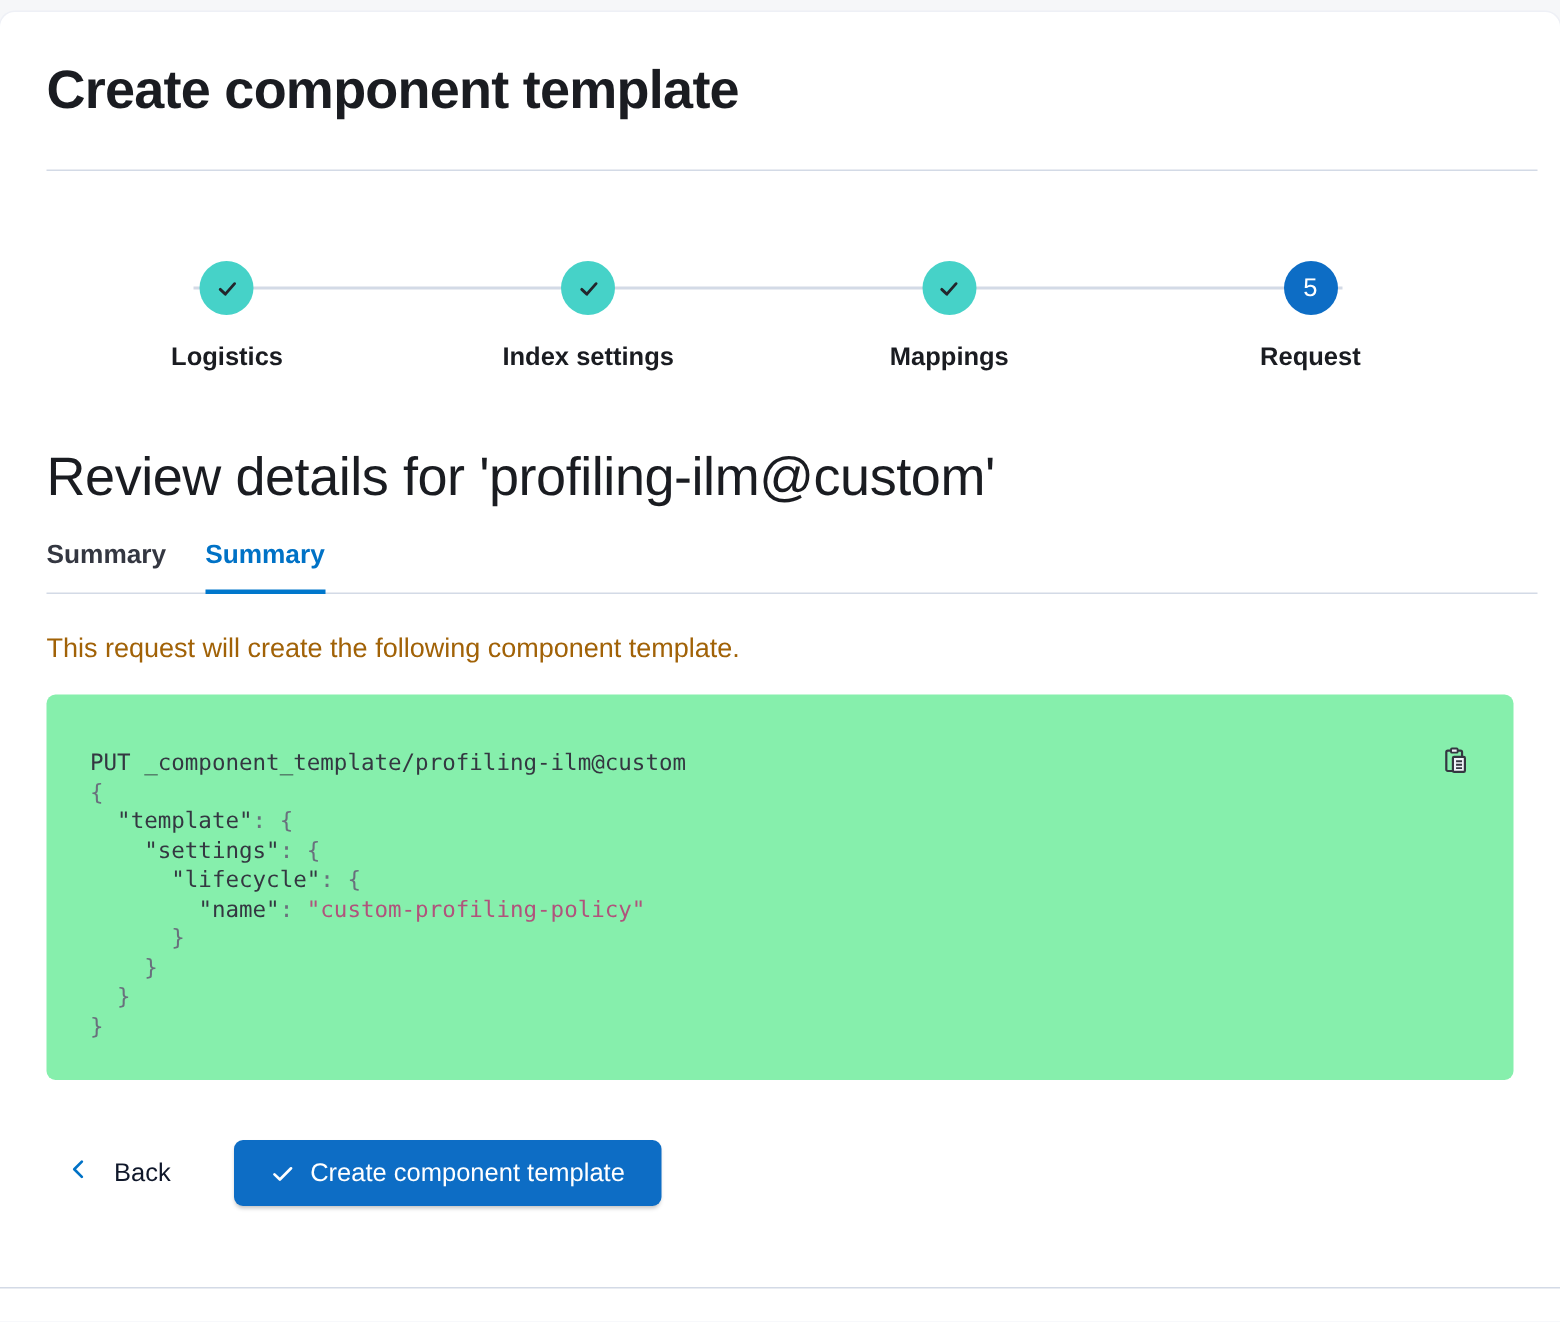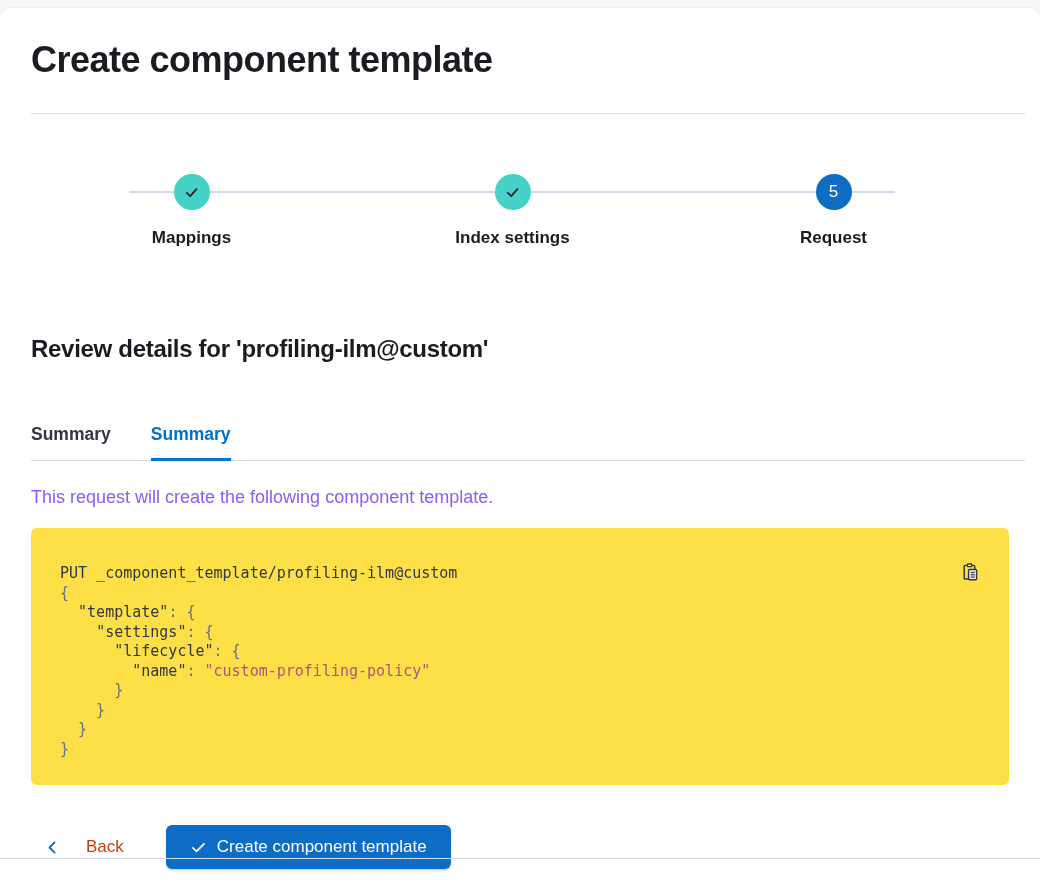--- a/index.html
+++ b/index.html
@@ -22,47 +22,47 @@
   }
   .step{ position:relative; flex:1 1 0; display:flex; flex-direction:column; align-items:center; cursor:pointer; background:none; border:none; }
   .circle{
     width:36px; height:36px; border-radius:50%; display:flex; align-items:center; justify-content:center;
     position:relative; z-index:1;
   }
   .circle.complete{ background:#46d2c8; }
   .circle.current{ background:#0d6dc5; color:#fff; font-size:17px; font-weight:500; }
   .step-label{ margin-top:18px; font-size:17px; font-weight:700; color:#1a1c21; }
   
-  h2.review-heading{ margin-top:84px; font-size:24px; line-height:34px; font-weight:700; color:#1a1c21; letter-spacing:-0.3px; }
+  h2.review-heading{ margin-top:53px; font-size:36px; line-height:34px; font-weight:400; color:#1a1c21; letter-spacing:-0.3px; }
   
-  .tabs{ margin-top:58px; margin-right:-31px; border-bottom:1px solid #d3dae6; display:flex; gap:40px; }
+  .tabs{ margin-top:24px; margin-right:-31px; border-bottom:1px solid #d3dae6; display:flex; gap:26px; }
   .tab{ position:relative; padding-bottom:15px; font-size:17.5px; font-weight:700; color:#343741; cursor:pointer; background:none; border:none; font-family:inherit; }
   .tab.active{ color:#0072c6; }
   .tab.active::after{ content:""; position:absolute; left:0; right:0; bottom:-1px; height:3px; background:#0077cc; }
   
-  .desc{ margin-top:25px; font-size:18px; line-height:22px; color:#8b5cf6; }
+  .desc{ margin-top:25px; font-size:18px; line-height:22px; color:#a16207; }
   
   .codeblock{
-    position:relative; margin-top:20px; margin-right:0; background:#fde047; border-radius:6px;
+    position:relative; margin-top:20px; margin-right:0; background:#86efac; border-radius:6px;
     padding:36px 24px 26px 29px; width:978px;
   }
   .codeblock pre{
     font-family:"DejaVu Sans Mono","Liberation Mono",monospace;
     font-size:15px; line-height:19.5px; color:#343741; white-space:pre;
   }
   .tok-k{ color:#343741; }
   .tok-p{ color:#69707d; }
   .tok-s{ color:#b0537c; }
   .copy{
     position:absolute; top:34px; right:28px; background:none; border:none; cursor:pointer; padding:0; line-height:0;
   }
   
   .footer{ margin-top:40px; display:flex; align-items:center; }
   .back{
-    display:inline-flex; align-items:center; gap:26px; color:#c2410c; font-size:17px; font-weight:500;
+    display:inline-flex; gap:16px; color:#0f172a; font-size:17px; font-weight:500;
     text-decoration:none; padding:0 8px 0 14px; cursor:pointer;
   }
   .create{
     margin-left:34px; height:44px; display:inline-flex; align-items:center; gap:10px;
     background:#0d6dc5; color:#fff; border:none; border-radius:6px; padding:0 24px;
     font-size:17px; font-weight:500; font-family:inherit; cursor:pointer;
     box-shadow:0 2px 3px -1px rgba(0,0,0,0.25);
   }
   .bottom-rule{ position:absolute; left:0; right:0; bottom:22px; height:1px; background:#d3dae6; }
 </style>
@@ -70,35 +70,43 @@
 <body>
 
 <div class="window">
 
   <h1 class="page-title">Create component template</h1>
 
   <hr class="rule">
 
   <div class="stepper" id="stepper">
     <div class="track"></div>
-      <div class="step">
+  <div class="step">
         <div class="circle complete">
           <svg viewBox="0 0 16 16" width="17" height="17">
             <path d="M3.6 8.4 L6.8 11.4 L12.6 4.8" fill="none" stroke="#23262c" stroke-width="1.8" stroke-linecap="round" stroke-linejoin="round"></path>
           </svg>
         </div>
-        <div class="step-label">Mappings</div>
+        <div class="step-label">Logistics</div>
       </div>
       <div class="step">
         <div class="circle complete">
           <svg viewBox="0 0 16 16" width="17" height="17">
             <path d="M3.6 8.4 L6.8 11.4 L12.6 4.8" fill="none" stroke="#23262c" stroke-width="1.8" stroke-linecap="round" stroke-linejoin="round"></path>
           </svg>
         </div>
         <div class="step-label">Index settings</div>
+      </div>
+      <div class="step">
+        <div class="circle complete">
+          <svg viewBox="0 0 16 16" width="17" height="17">
+            <path d="M3.6 8.4 L6.8 11.4 L12.6 4.8" fill="none" stroke="#23262c" stroke-width="1.8" stroke-linecap="round" stroke-linejoin="round"></path>
+          </svg>
+        </div>
+        <div class="step-label">Mappings</div>
       </div>
       <div class="step">
         <div class="circle current">5</div>
         <div class="step-label">Request</div>
       </div>
     </div>
 
   <h2 class="review-heading">Review details for 'profiling-ilm@custom'</h2>
 
   <div class="tabs" id="tabs">

